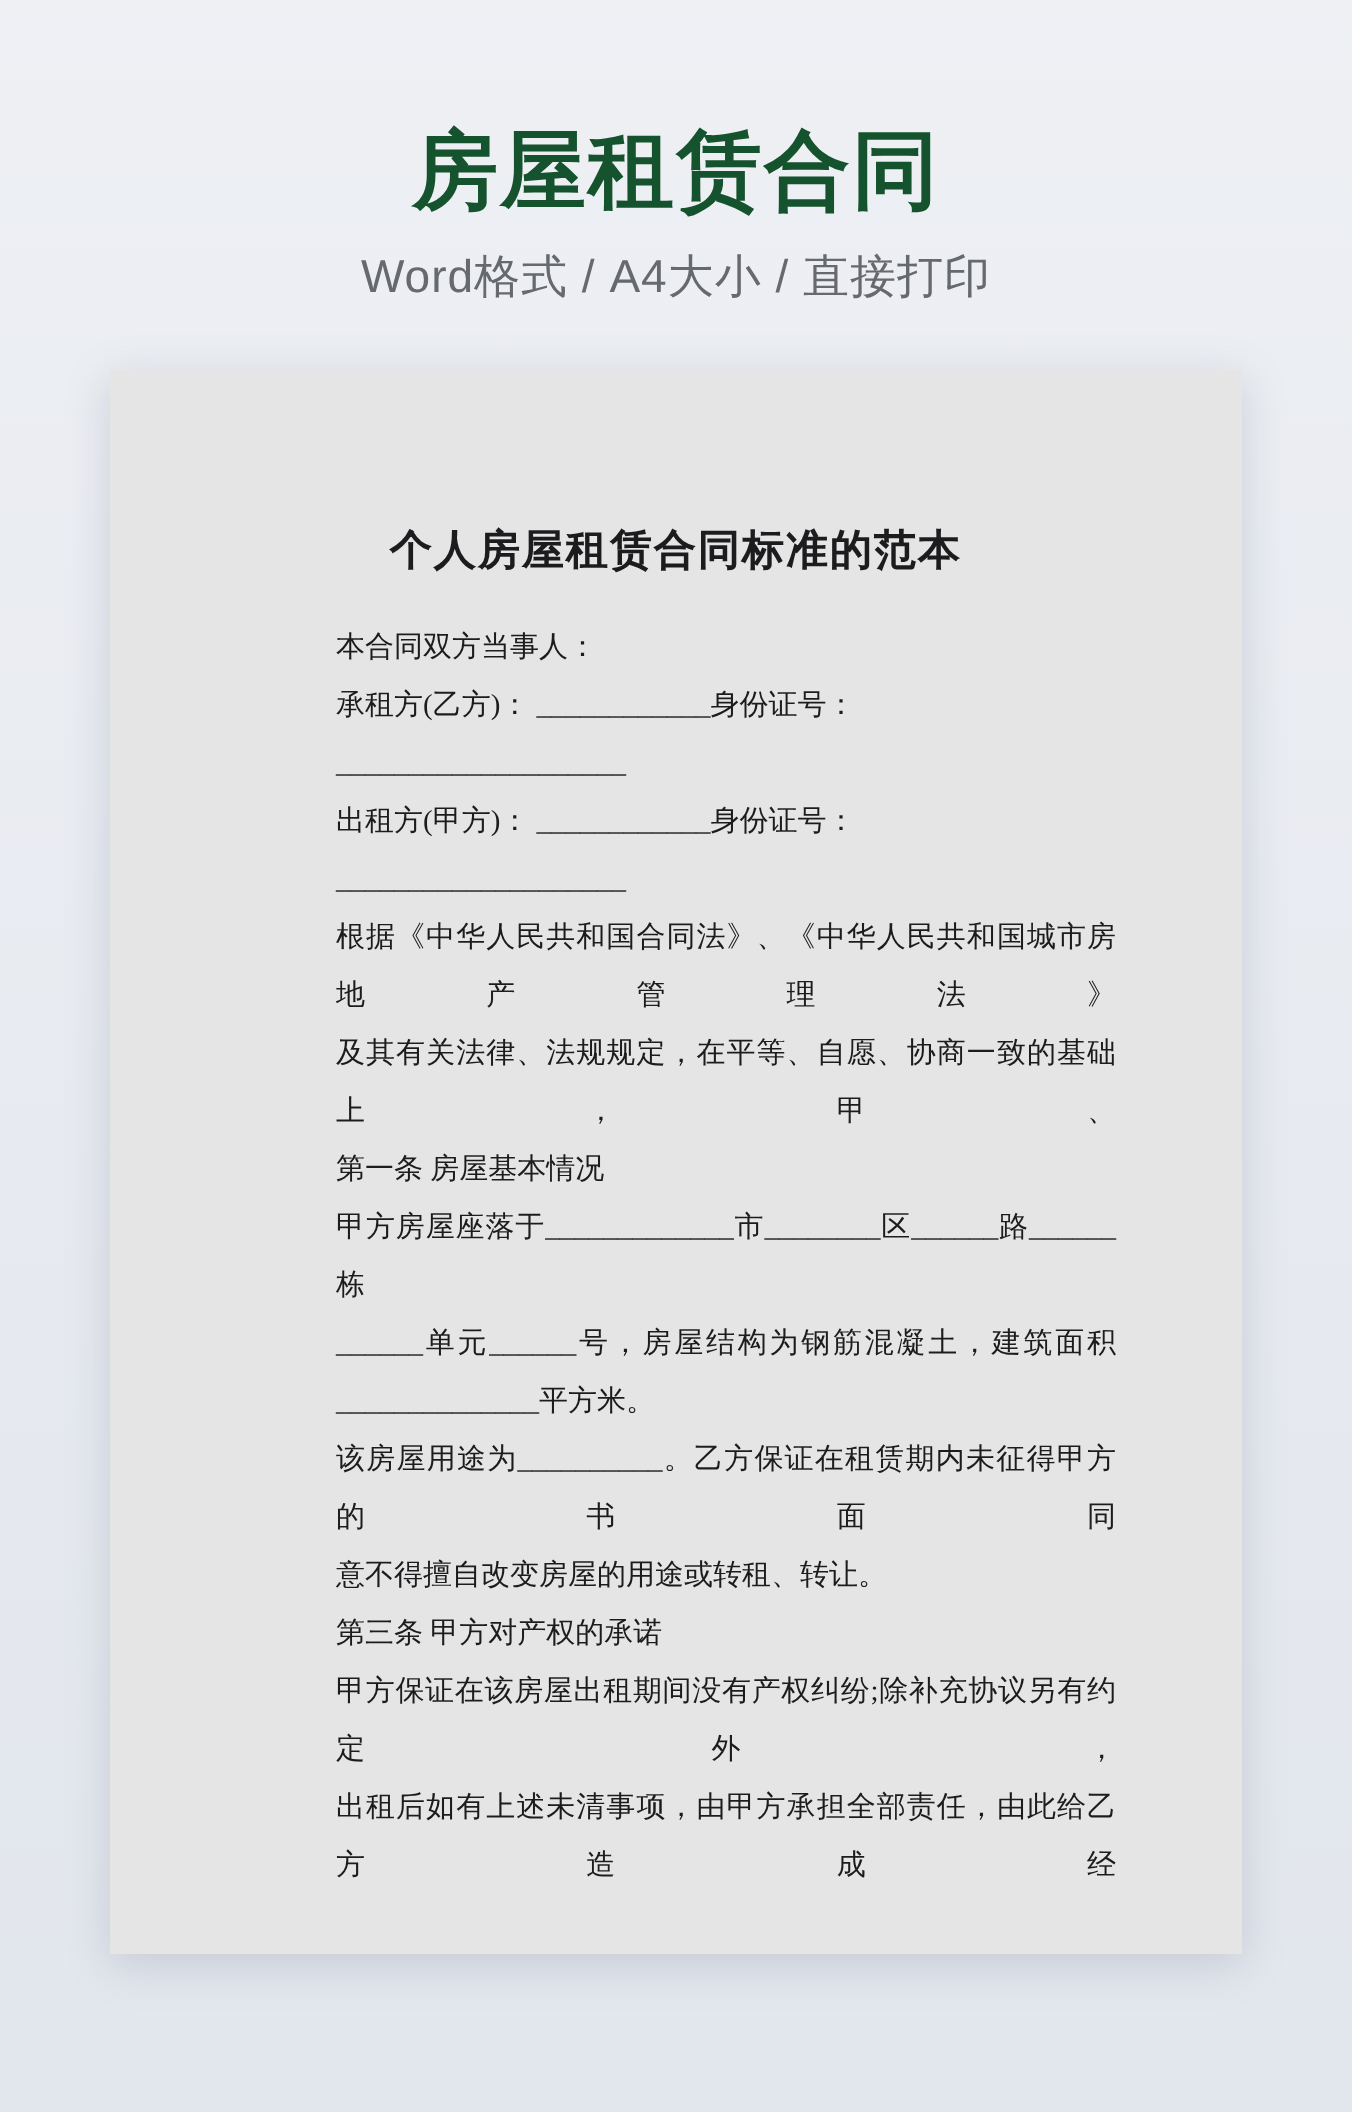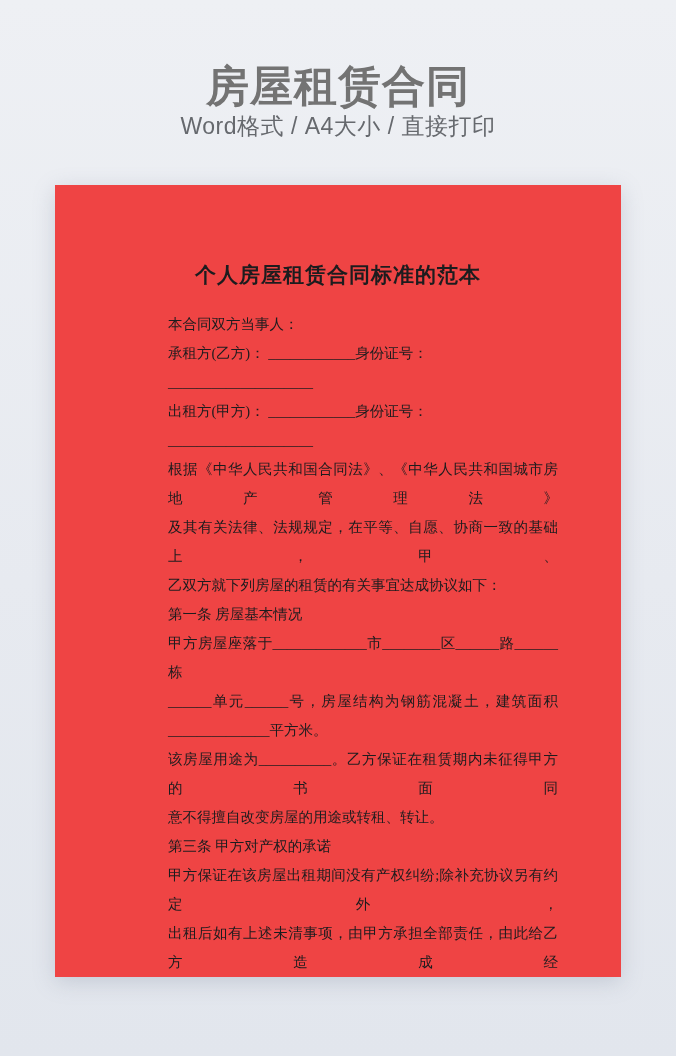--- a/index.html
+++ b/index.html
@@ -10,36 +10,37 @@
     position: relative;
     overflow: hidden;
   }
   .header {
     text-align: center;
     padding-top: 62px;
   }
   .header-title {
     font-size: 43px;
     font-weight: 700;
-    color: #737373;
+    color: #14532d;
     letter-spacing: 1px;
     line-height: 1.15;
   }
   .header-subtitle {
+    margin-top: 12px;
     font-size: 23px;
     color: #66696e;
     letter-spacing: 0.5px;
   }
   .page {
     position: absolute;
     left: 55px;
     top: 185px;
     width: 566px;
     height: 792px;
-    background: #ef4444;
+    background: #e5e5e5;
     box-shadow: 0 5px 20px rgba(130, 140, 160, 0.30);
   }
   .doc-content {
     padding: 75px 88px 0 88px;
     font-family: "Liberation Serif", "DejaVu Serif", serif;
     color: #1c1c1e;
   }
   .doc-title {
     text-align: center;
     font-size: 21px;
@@ -73,21 +74,20 @@
 <div class="page">
   <div class="doc-content">
     <div class="doc-title">个人房屋租赁合同标准的范本</div>
     <div class="doc-body">
 
     <div class="doc-line left">本合同双方当事人：</div>
         <div class="doc-line left">承租方(乙方)： ____________身份证号： ____________________</div>
         <div class="doc-line left">出租方(甲方)： ____________身份证号： ____________________</div>
         <div class="doc-line justify">根据《中华人民共和国合同法》、《中华人民共和国城市房地产管理法》</div>
         <div class="doc-line justify">及其有关法律、法规规定，在平等、自愿、协商一致的基础上，甲、</div>
-        <div class="doc-line left">乙双方就下列房屋的租赁的有关事宜达成协议如下：</div>
         <div class="doc-line left">第一条 房屋基本情况</div>
         <div class="doc-line justify">甲方房屋座落于_____________市________区______路______栋</div>
         <div class="doc-line justify">______单元______号，房屋结构为钢筋混凝土，建筑面积</div>
         <div class="doc-line left">______________平方米。</div>
         <div class="doc-line justify">该房屋用途为__________。乙方保证在租赁期内未征得甲方的书面同</div>
         <div class="doc-line left">意不得擅自改变房屋的用途或转租、转让。</div>
         <div class="doc-line left">第三条 甲方对产权的承诺</div>
         <div class="doc-line justify">甲方保证在该房屋出租期间没有产权纠纷;除补充协议另有约定外，</div>
         <div class="doc-line justify">出租后如有上述未清事项，由甲方承担全部责任，由此给乙方造成经</div>
       </div>

